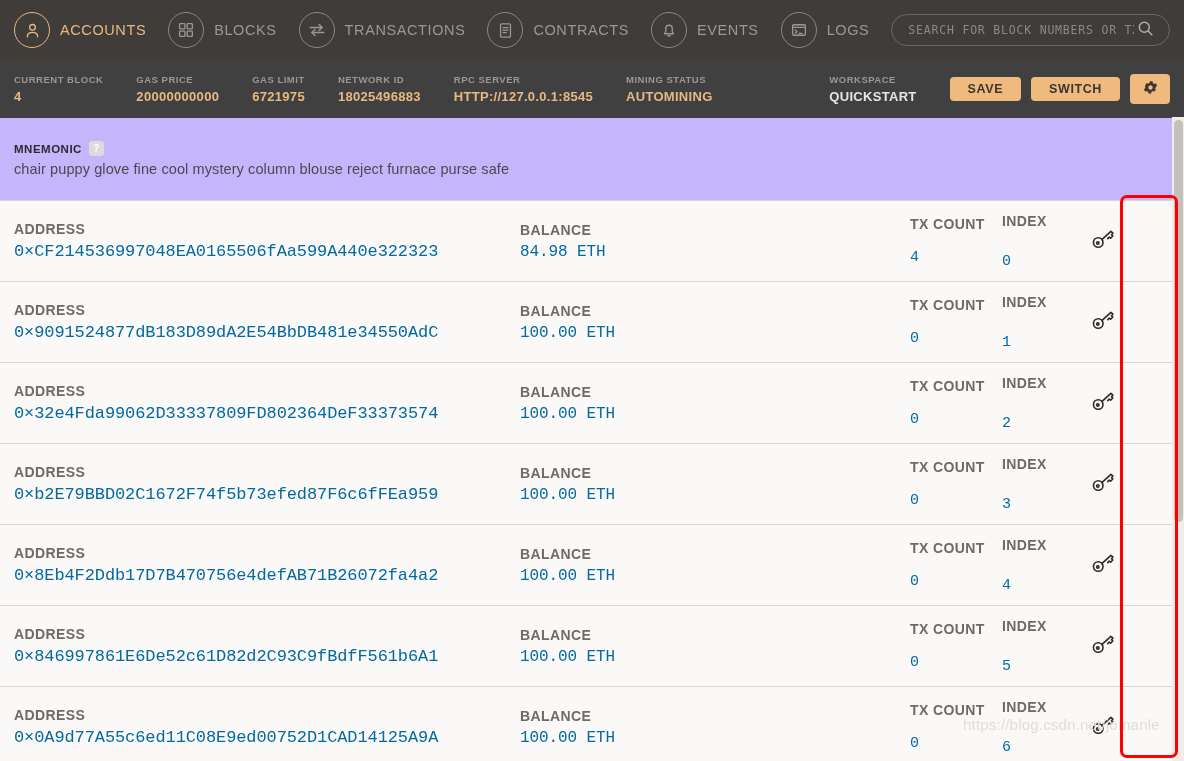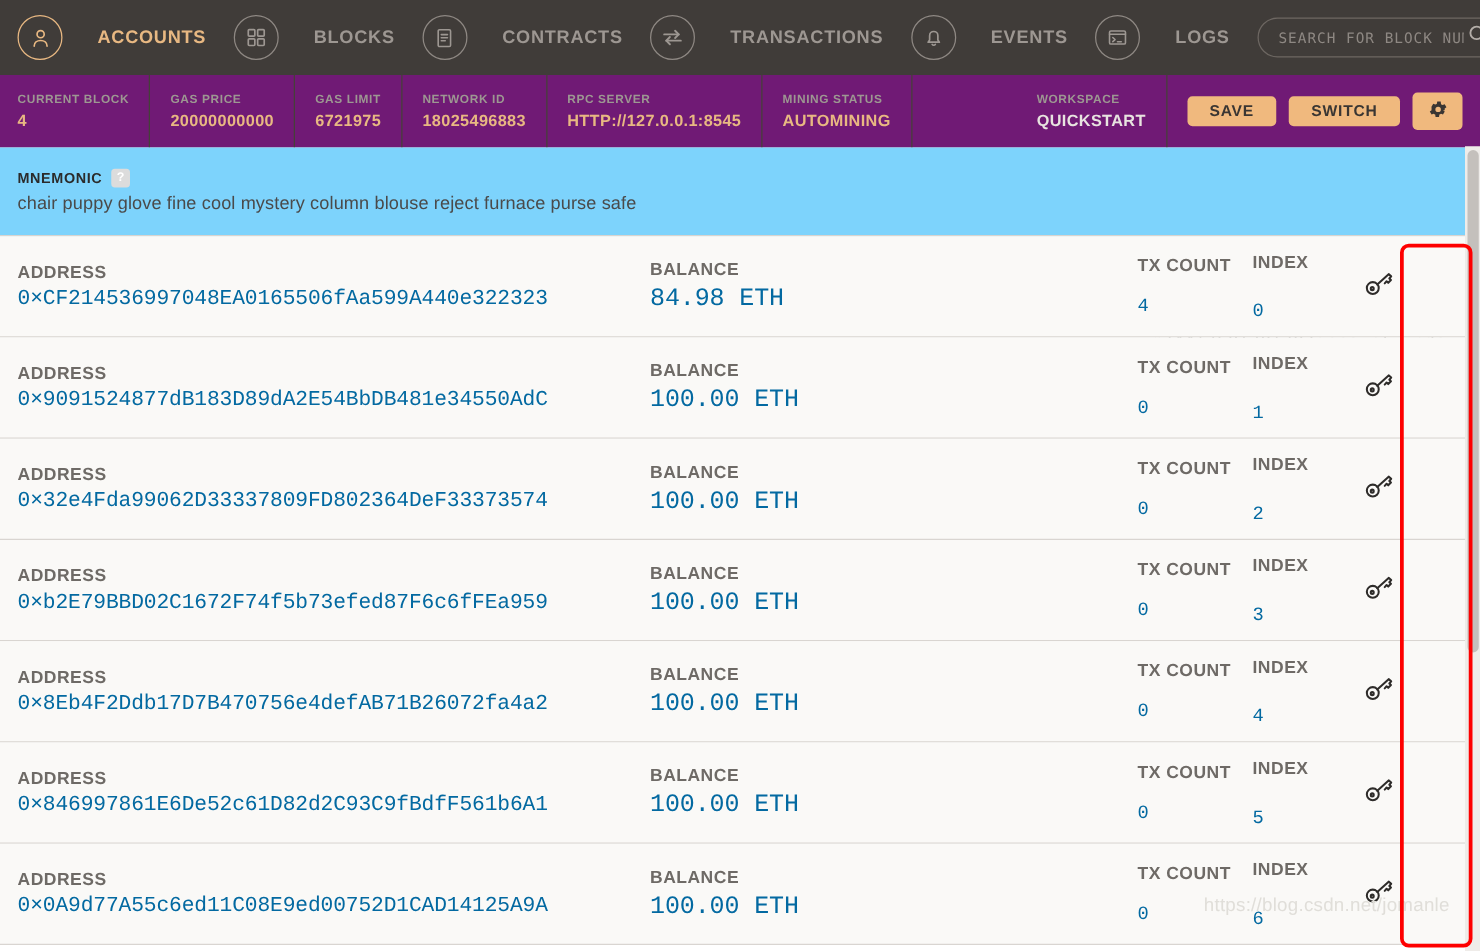--- a/index.html
+++ b/index.html
@@ -36,23 +36,23 @@
     border-radius: 50%;
     border: 1.5px solid #8e8883;
     display: flex;
     align-items: center;
     justify-content: center;
     flex: none;
   }
   .nav-item.active .nav-circle { border-color: #e8b882; }
   .nav-circle svg { display: block; }
   .nav-label {
-    margin-left: 28px;
+    margin-left: 10px;
     font-size: 14.5px;
-    font-weight: bold;
+    font-weight: normal;
     letter-spacing: 0.6px;
     color: #9d9792;
     white-space: nowrap;
   }
   .nav-item.active .nav-label { color: #e8b882; }
 
   .search-box {
     margin-left: auto;
     width: 372px;
     height: 32px;
@@ -75,21 +75,21 @@
     letter-spacing: 0.8px;
   }
   .search-box input::placeholder {
     color: #8e8883;
     letter-spacing: 0.8px;
   }
 
   
   .statusbar {
     height: 58px;
-    background: #701a75;
+    background: #404040;
     display: flex;
     align-items: stretch;
     box-sizing: border-box;
   }
   .stat {
     display: flex;
     flex-direction: column;
     justify-content: center;
     padding: 0 16px;
     border-right: 1px solid #454039;
@@ -139,22 +139,22 @@
     width: 40px;
     height: 30px;
     display: flex;
     align-items: center;
     justify-content: center;
     cursor: pointer;
   }
 
   
   .mnemonic-bar {
-    height: 71px;
-    background: #7dd3fc;
+    height: 83px;
+    background: #c4b5fd;
     border-bottom: 1px solid #d8d4d0;
     display: flex;
     align-items: center;
     box-sizing: border-box;
     position: relative;
   }
   .mnemonic-left { padding-left: 14px; }
   .mn-head {
     display: flex;
     align-items: center;
@@ -232,21 +232,21 @@
     margin-bottom: 5px;
   }
   .col-value {
     font-family: Liberation Mono, monospace;
     font-size: 17px;
     color: #0369a1;
     letter-spacing: -0.1px;
   }
   .col-address { width: 520px; padding-left: 14px; box-sizing: border-box; }
   .col-balance { width: 390px; }
-  .col-balance .col-value { font-size: 20px; }
+  .col-balance .col-value { font-size: 16px; }
   .col-tx { width: 92px; gap: 12px; }
   .col-tx .col-value { font-size: 15px; }
   .col-index { width: 72px; gap: 19px; }
   .col-index .col-value { font-size: 15px; }
   .col-key {
     width: 58px;
     display: flex;
     align-items: center;
     justify-content: center;
     cursor: pointer;
@@ -321,38 +321,38 @@
         <rect x="13.5" y="3.5" width="7" height="7" rx="1"></rect>
         <rect x="3.5" y="13.5" width="7" height="7" rx="1"></rect>
         <rect x="13.5" y="13.5" width="7" height="7" rx="1"></rect>
       </svg>
     </span>
     <span class="nav-label">BLOCKS</span>
   </div>
 
   <div class="nav-item">
     <span class="nav-circle">
-      <svg width="17" height="17" viewBox="0 0 24 24" fill="none" stroke="#9d9792" stroke-width="1.8" stroke-linecap="round">
-        <rect x="5" y="2.5" width="14" height="19" rx="1.5"></rect>
-        <path d="M8.5 8h7M8.5 11.5h7M8.5 15h4.5"></path>
-      </svg>
-    </span>
-    <span class="nav-label">CONTRACTS</span>
-  </div>
-
-  <div class="nav-item">
-    <span class="nav-circle">
       <svg width="20" height="20" viewBox="0 0 24 24" fill="none" stroke="#9d9792" stroke-width="1.8" stroke-linecap="round" stroke-linejoin="round">
         <path d="M4 9h14"></path>
           <path d="M14.5 5.5 18 9l-3.5 3.5"></path>
         <path d="M20 15H6"></path>
           <path d="M9.5 11.5 6 15l3.5 3.5"></path>
       </svg>
     </span>
     <span class="nav-label">TRANSACTIONS</span>
+  </div>
+
+  <div class="nav-item">
+    <span class="nav-circle">
+      <svg width="17" height="17" viewBox="0 0 24 24" fill="none" stroke="#9d9792" stroke-width="1.8" stroke-linecap="round">
+        <rect x="5" y="2.5" width="14" height="19" rx="1.5"></rect>
+        <path d="M8.5 8h7M8.5 11.5h7M8.5 15h4.5"></path>
+      </svg>
+    </span>
+    <span class="nav-label">CONTRACTS</span>
   </div>
 
   <div class="nav-item">
     <span class="nav-circle">
       <svg width="18" height="18" viewBox="0 0 24 24" fill="none" stroke="#9d9792" stroke-width="1.8" stroke-linecap="round" stroke-linejoin="round">
         <path d="M6 17h12l-1.6-2.4V10a4.4 4.4 0 0 0-8.8 0v4.6z"></path>
         <path d="M10.3 19.3a2 2 0 0 0 3.4 0"></path>
       </svg>
     </span>
     <span class="nav-label">EVENTS</span>

